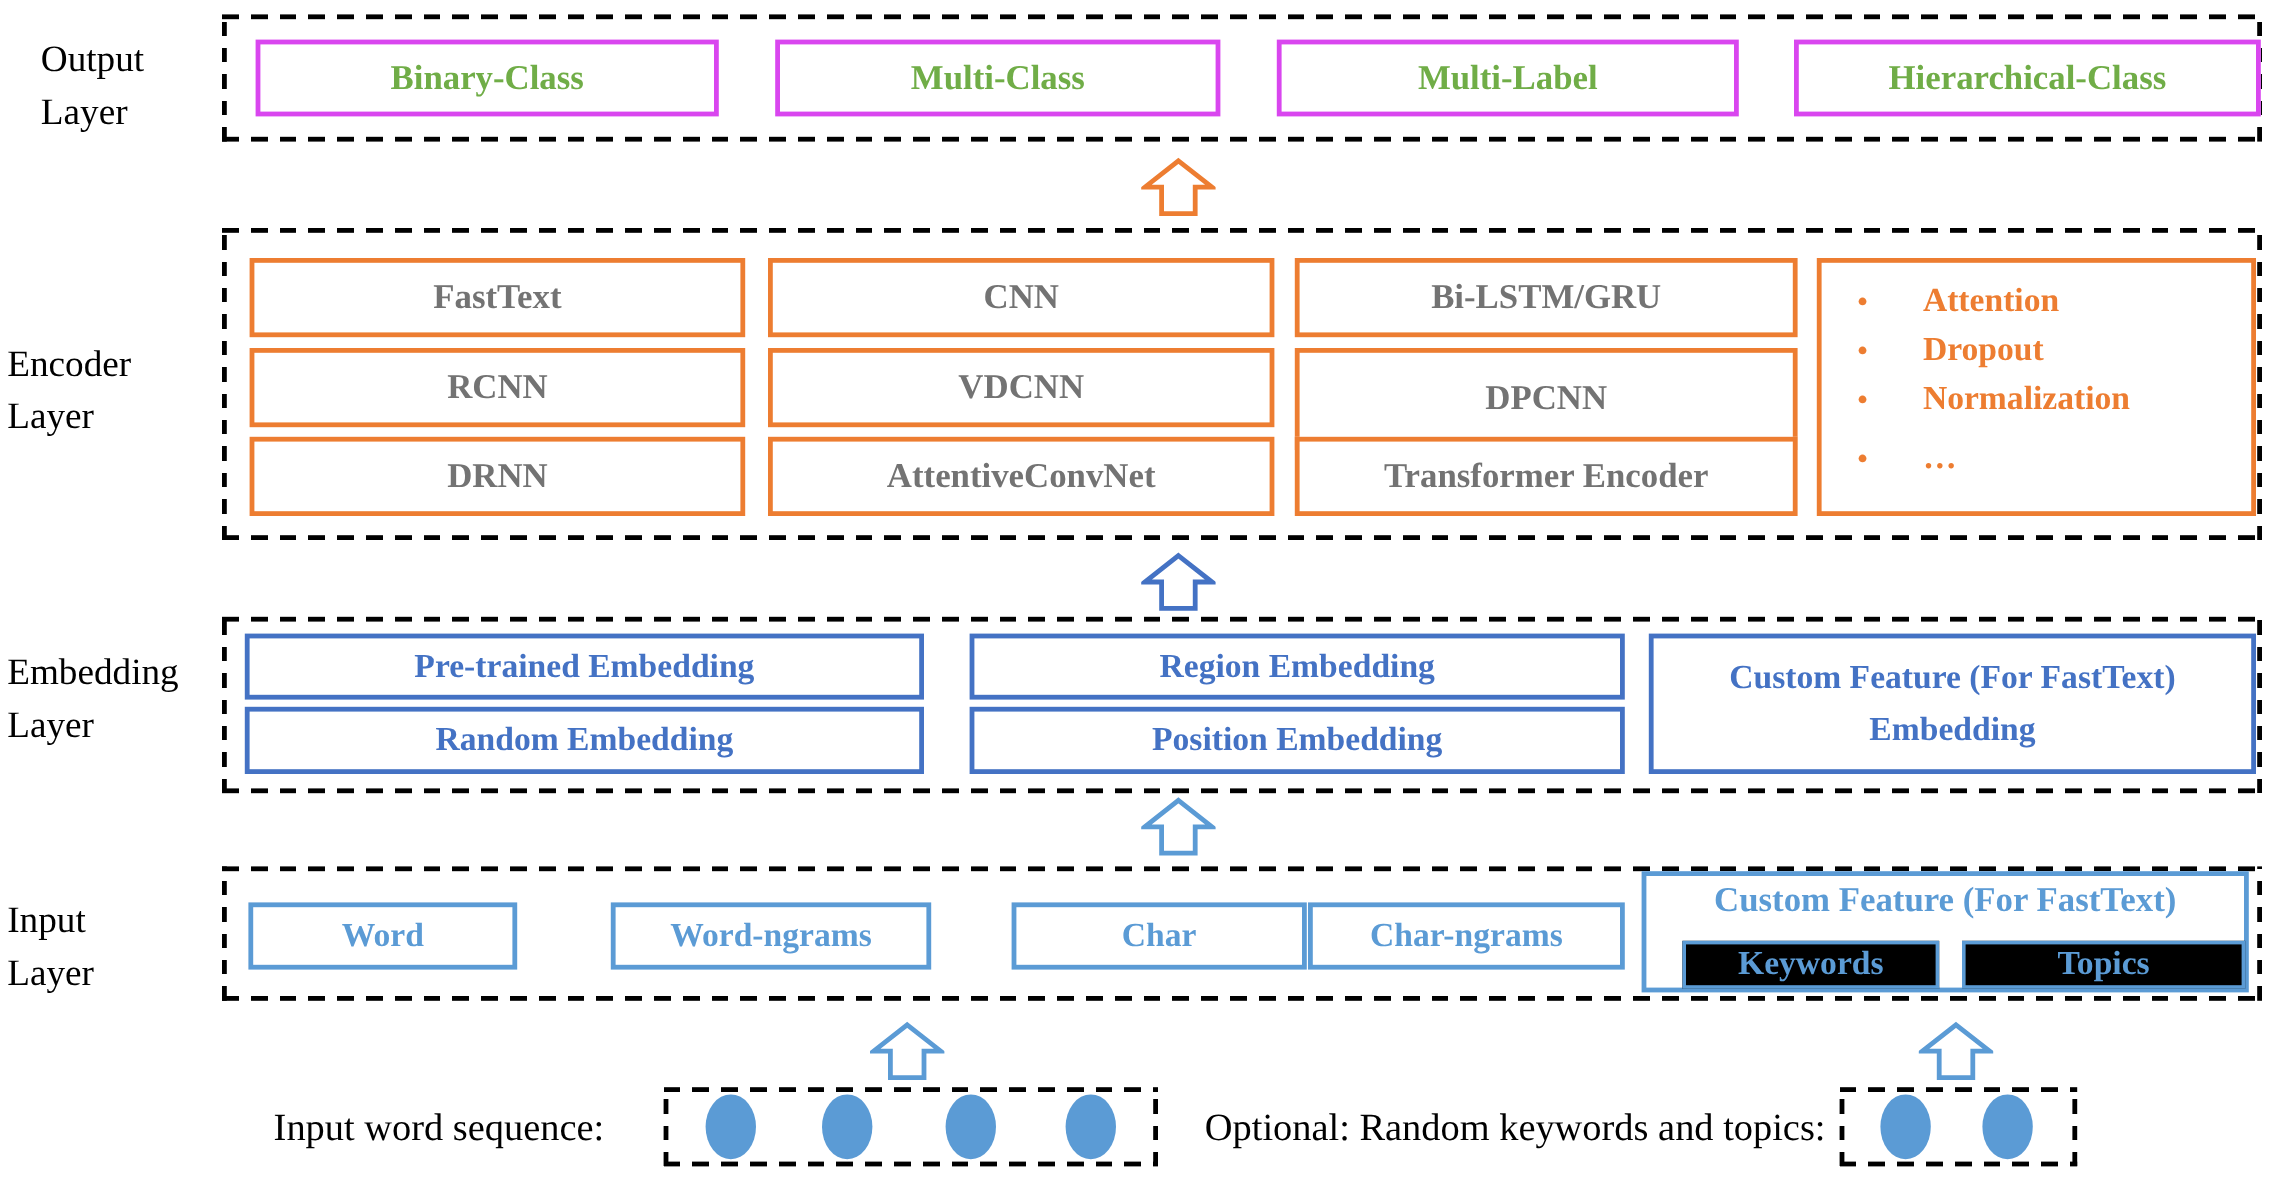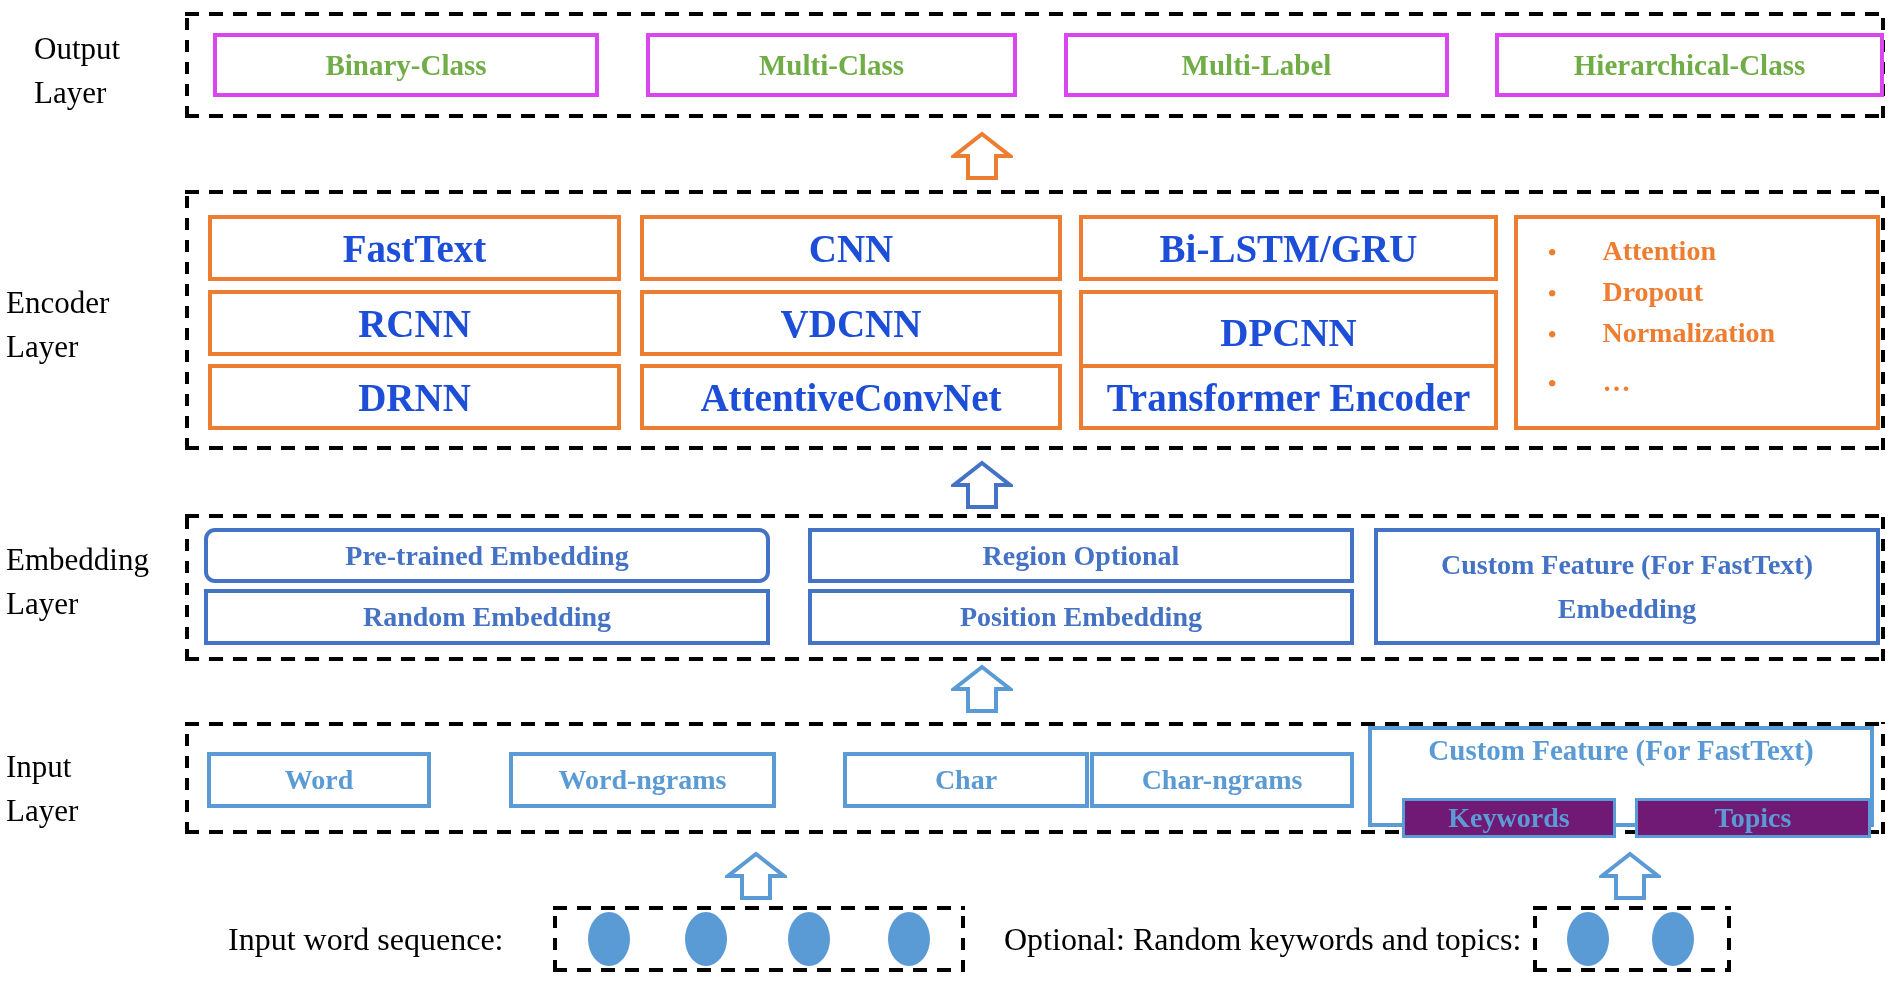--- a/index.html
+++ b/index.html
@@ -27,21 +27,21 @@
     position:absolute;left:6px;width:178px;
     font-size:31px;color:#000;line-height:1.42;
     text-align:left;
   }
   
   .box{
     position:absolute;display:flex;align-items:center;justify-content:center;
     font-weight:bold;text-align:center;background:#fff;box-sizing:border-box;
   }
   .green-box{border:4px solid #d946ef;color:#70AD47;font-size:29px;}
-  .orange-box{border:4px solid #ED7D31;color:#1d4ed8;font-size:39px;}
+  .orange-box{border:4px solid #ED7D31;color:#737373;font-size:29px;}
   .blue-box{border:4px solid #4472C4;color:#4472C4;font-size:28px;}
   .lblue-box{border:4px solid #5B9BD5;color:#5B9BD5;font-size:28px;}
   .multiline{flex-direction:column;line-height:1.55;}
   
   .bullet-box{
     position:absolute;background:#fff;border:4px solid #ED7D31;box-sizing:border-box;
     display:flex;flex-direction:column;justify-content:flex-start;
     padding:16px 0 0 30px;
   }
   .bullet-item{
@@ -51,23 +51,23 @@
   .bullet-item .dot{font-size:24px;margin-right:46px;}
   
   .custom-input{
     position:absolute;border:4px solid #5B9BD5;background:#fff;box-sizing:border-box;
   }
   .custom-input .title{
     position:absolute;top:4px;left:0;width:100%;text-align:center;
     color:#5B9BD5;font-weight:bold;font-size:29px;
   }
   .sub-box{
-    position:absolute;border:3px solid #5B9BD5;background:#701a75;box-sizing:border-box;
+    position:absolute;border:3px solid #5B9BD5;background:#000000;box-sizing:border-box;
     display:flex;align-items:center;justify-content:center;
-    color:#5B9BD5;font-weight:bold;font-size:28px;margin-top:14px;
+    color:#5B9BD5;font-weight:bold;font-size:28px;
   }
   
   .up-arrow{position:absolute;width:62px;height:50px;}
   
   .bottom-text{position:absolute;font-size:32px;color:#000;white-space:nowrap;}
   .dot-ellipse{
     position:absolute;width:42px;height:54px;border-radius:50%;background:#5B9BD5;
   }
 </style>
 </head>
@@ -126,23 +126,23 @@
     <div class="bullet-item">
       <span class="dot">•</span>
       <span>Normalization</span>
     </div>
     <div class="bullet-item" style="margin-top:8px;">
       <span class="dot">•</span>
       <span>…</span>
     </div>
   </div>
 
-  <div class="box blue-box" style="left:204px;top:528px;width:566px;height:55px;border-radius:11px;">Pre-trained Embedding</div>
+  <div class="box blue-box" style="left:204px;top:528px;width:566px;height:55px;">Pre-trained Embedding</div>
   <div class="box blue-box" style="left:204px;top:589px;width:566px;height:56px;">Random Embedding</div>
-  <div class="box blue-box" style="left:808px;top:528px;width:546px;height:55px;">Region Optional</div>
+  <div class="box blue-box" style="left:808px;top:528px;width:546px;height:55px;">Region Embedding</div>
   <div class="box blue-box" style="left:808px;top:589px;width:546px;height:56px;">Position Embedding</div>
   <div class="box blue-box multiline" style="left:1374px;top:528px;width:506px;height:117px;">
     <div>Custom Feature (For FastText)</div>
     <div>Embedding</div>
   </div>
 
   <div class="box lblue-box" style="left:207px;top:752px;width:224px;height:56px;">Word</div>
   <div class="box lblue-box" style="left:509px;top:752px;width:267px;height:56px;">Word-ngrams</div>
   <div class="box lblue-box" style="left:811px;top:752px;width:246px;height:56px;margin-left:32px;">Char</div>
   <div class="box lblue-box" style="left:1090px;top:752px;width:264px;height:56px;">Char-ngrams</div>

